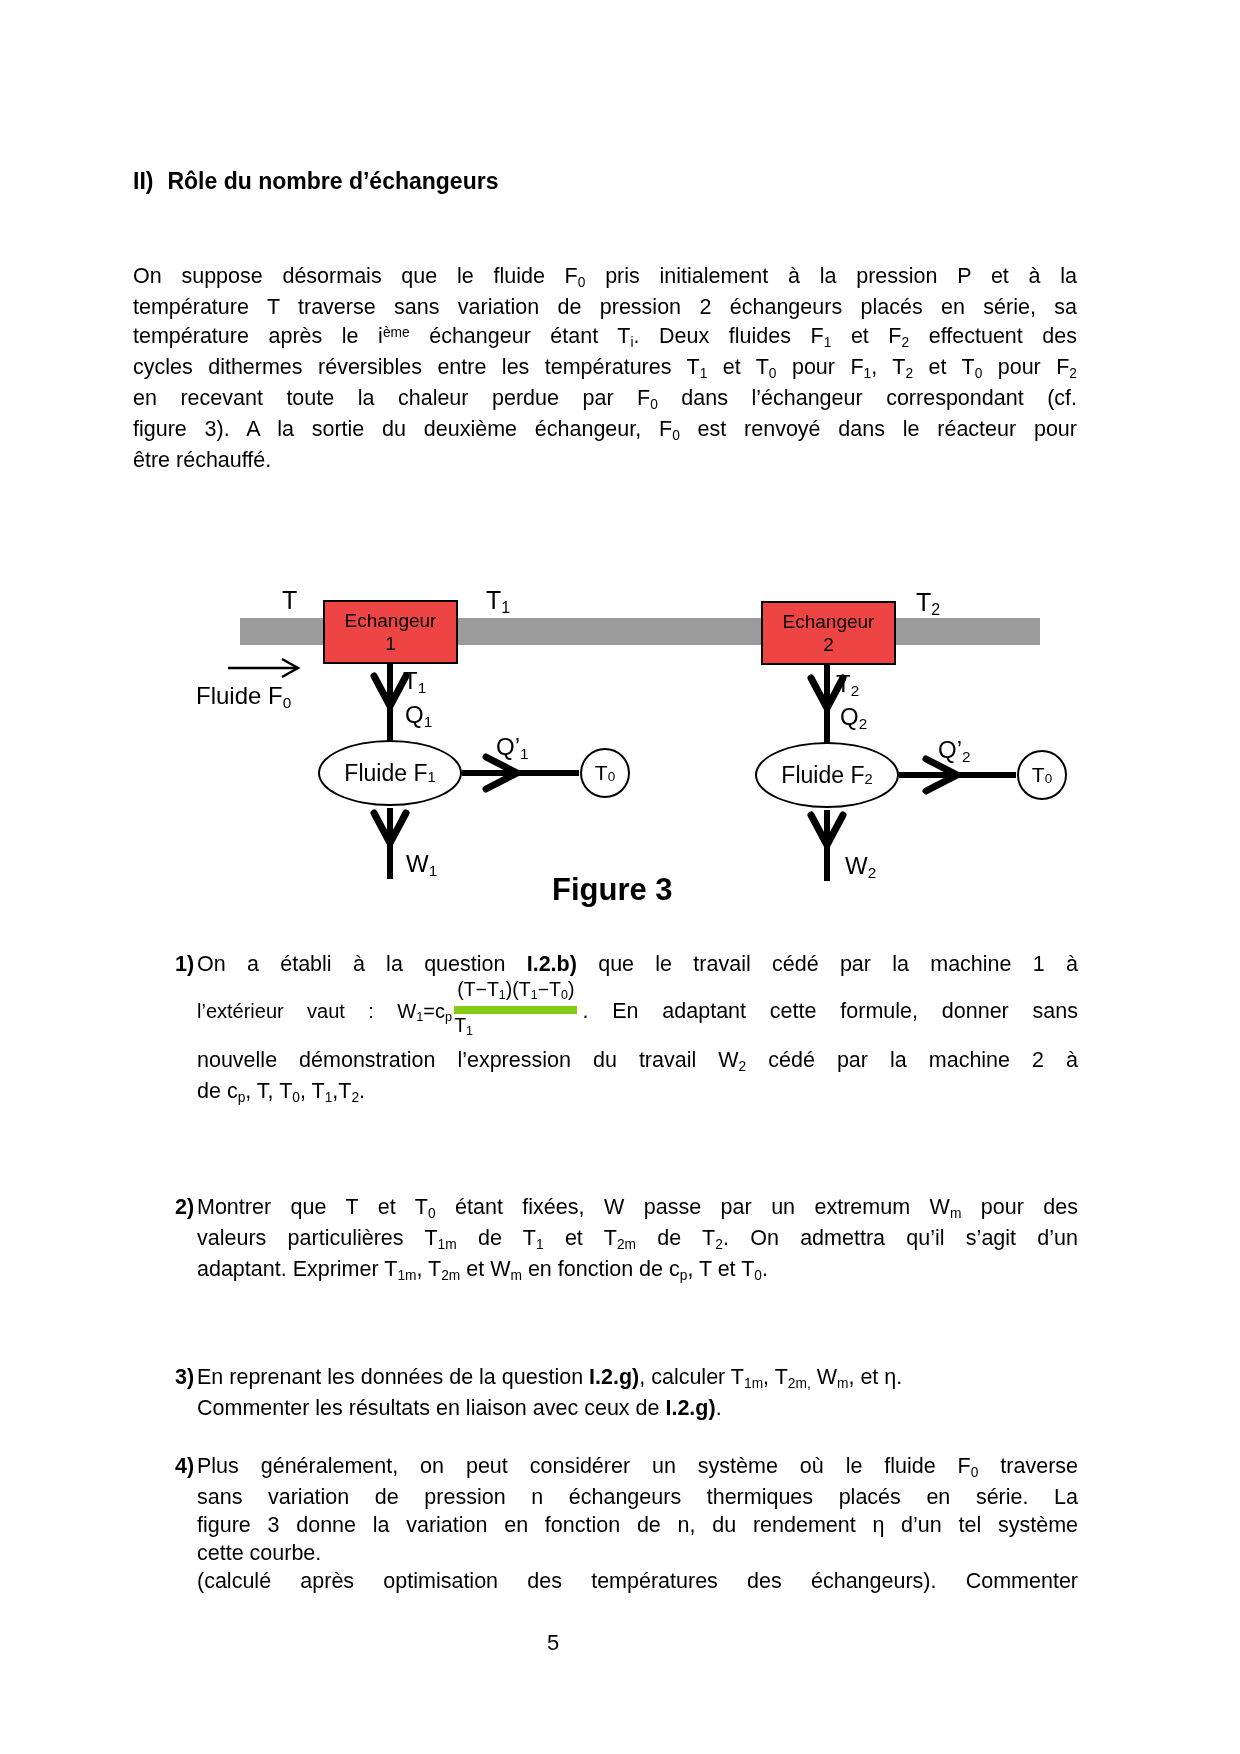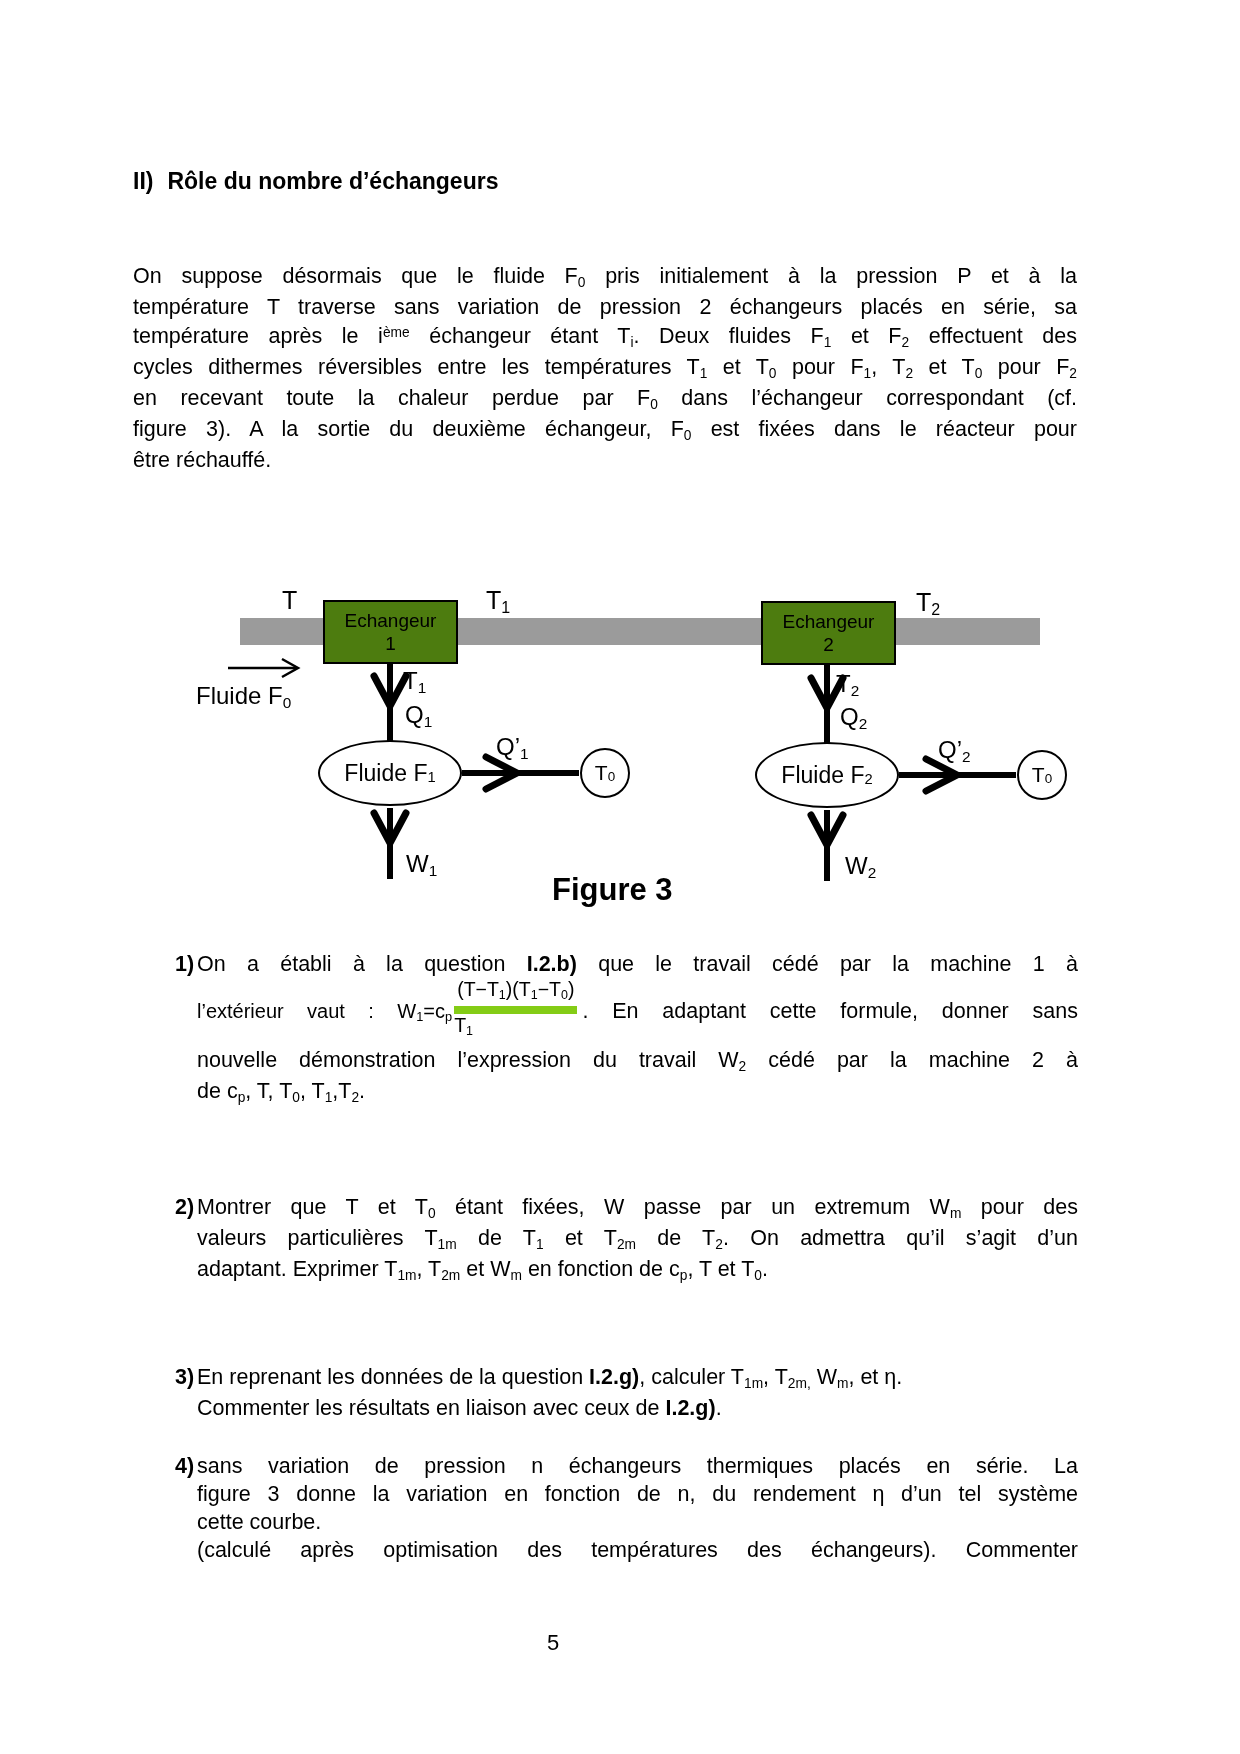--- a/index.html
+++ b/index.html
@@ -15,21 +15,21 @@
   .pline{line-height:29px;text-align:justify;text-align-last:justify;}
   .pline.left,.iline.left{text-align:right;text-align-last:left;}
 
   .sub{font-size:64%;position:relative;top:0.28em;}
   .sup{font-size:64%;position:relative;top:-0.45em;}
   .b{font-weight:bold;}
 
   
   .figure{position:absolute;left:0;top:530px;width:1240px;height:380px;}
   .pipe{position:absolute;left:240px;top:88px;width:800px;height:27px;z-index:0;}
-  .xbox{position:absolute;width:135px;height:64px;border:2px solid #000;background:#4d7c0f;z-index:2;
+  .xbox{position:absolute;width:135px;height:64px;border:2px solid #000;background:#ef4444;z-index:2;
         display:flex;flex-direction:column;align-items:center;justify-content:center;
         font-size:19px;line-height:23px;text-align:center;}
   .fig-svg{position:absolute;left:0;top:0;z-index:1;}
   .ellipse{position:absolute;width:144px;height:66px;border:2px solid #000;border-radius:50%;background:#fff;
            display:flex;align-items:center;justify-content:center;font-size:23px;z-index:2;}
   .circle{position:absolute;width:50px;height:50px;border:2px solid #000;border-radius:50%;background:#fff;
           display:flex;align-items:center;justify-content:center;font-size:21px;z-index:2;}
   .flabel{position:absolute;font-size:24px;white-space:nowrap;z-index:4;}
   .flabel.big{font-size:25px;}
   .fcaption{position:absolute;left:552px;top:342px;font-size:31px;font-weight:bold;z-index:4;}
@@ -55,21 +55,21 @@
   <div class="heading">
     <span class="hnum">II)</span><span>Rôle du nombre d’échangeurs</span>
   </div>
 
   <div class="intro">
     <div class="pline"><span>On suppose désormais que le fluide F</span><span class="sub">0</span><span> pris initialement à la pression P et à la</span></div>
     <div class="pline"><span>température T traverse sans variation de pression 2 échangeurs placés en série, sa</span></div>
     <div class="pline"><span>température après le i</span><span class="sup">ème</span><span> échangeur étant T</span><span class="sub">i</span><span>. Deux fluides F</span><span class="sub">1</span><span> et F</span><span class="sub">2</span><span> effectuent des</span></div>
     <div class="pline"><span>cycles dithermes réversibles entre les températures T</span><span class="sub">1</span><span> et T</span><span class="sub">0</span><span> pour F</span><span class="sub">1</span><span>, T</span><span class="sub">2</span><span> et T</span><span class="sub">0</span><span> pour F</span><span class="sub">2</span></div>
     <div class="pline"><span>en recevant toute la chaleur perdue par F</span><span class="sub">0</span><span> dans l’échangeur correspondant (cf.</span></div>
-    <div class="pline"><span>figure 3). A la sortie du deuxième  échangeur, F</span><span class="sub">0</span><span> est fixées dans le réacteur pour</span></div>
+    <div class="pline"><span>figure 3). A la sortie du deuxième  échangeur, F</span><span class="sub">0</span><span> est renvoyé dans le réacteur pour</span></div>
     <div class="pline left"><span>être réchauffé.</span></div>
   </div>
 
   <div class="figure">
     <div class="pipe" style="background-color: rgb(155, 155, 155);"></div>
 
     <svg class="fig-svg" width="1240" height="380" viewBox="0 0 1240 380">
 
       <g stroke="#000" stroke-width="2.5" fill="none">
         <line x1="228" y1="138" x2="296" y2="138"></line>
@@ -172,20 +172,21 @@
     <span class="inum">3)</span>
     <div class="itext">
       <div class="iline left"><span>En reprenant les données de la question </span><span class="b">I.2.g)</span><span>, calculer T</span><span class="sub">1m</span><span>, T</span><span class="sub">2m,</span><span> W</span><span class="sub">m</span><span>, et η.</span></div>
       <div class="iline left"><span>Commenter les résultats en liaison avec ceux de </span><span class="b">I.2.g)</span><span>.</span></div>
     </div>
   </div>
 
   <div class="item" style="left:175px;top:1452px;width:903px;">
     <span class="inum">4)</span>
     <div class="itext">
+      <div class="iline"><span>Plus généralement, on peut considérer un système où le fluide F</span><span class="sub">0</span><span> traverse</span></div>
       <div class="iline"><span>sans variation de pression n échangeurs thermiques placés en série. La</span></div>
       <div class="iline"><span>figure 3 donne la variation en fonction de n, du rendement η d’un tel système</span></div>
       <div class="iline left"><span>cette courbe.</span></div>
       <div class="iline"><span>(calculé après optimisation des températures des échangeurs). Commenter</span></div>
     </div>
   </div>
 
   <div class="pagenum">5</div>
 
 </div>

